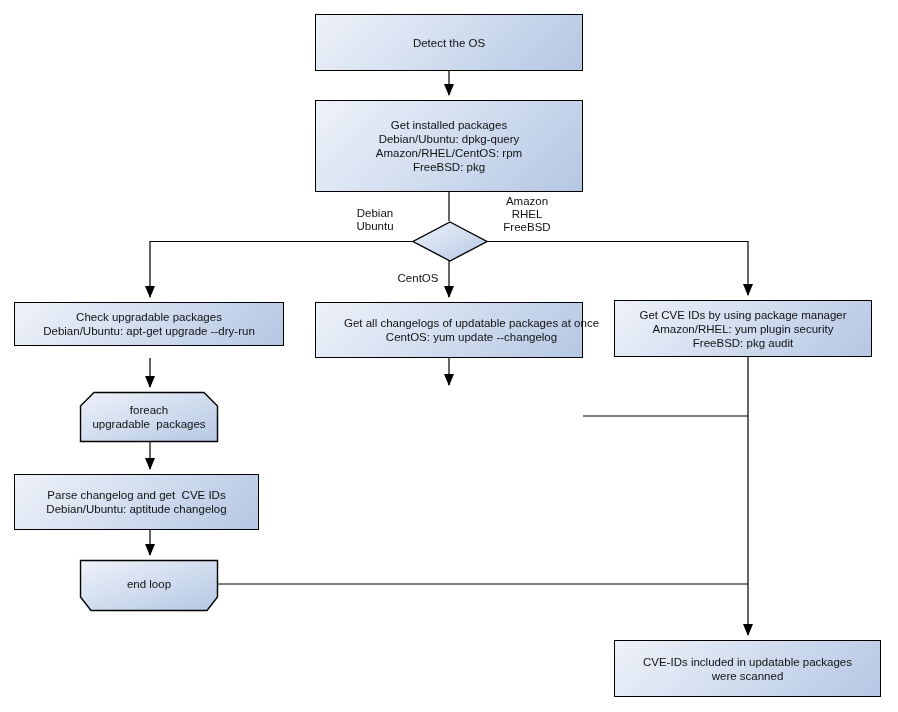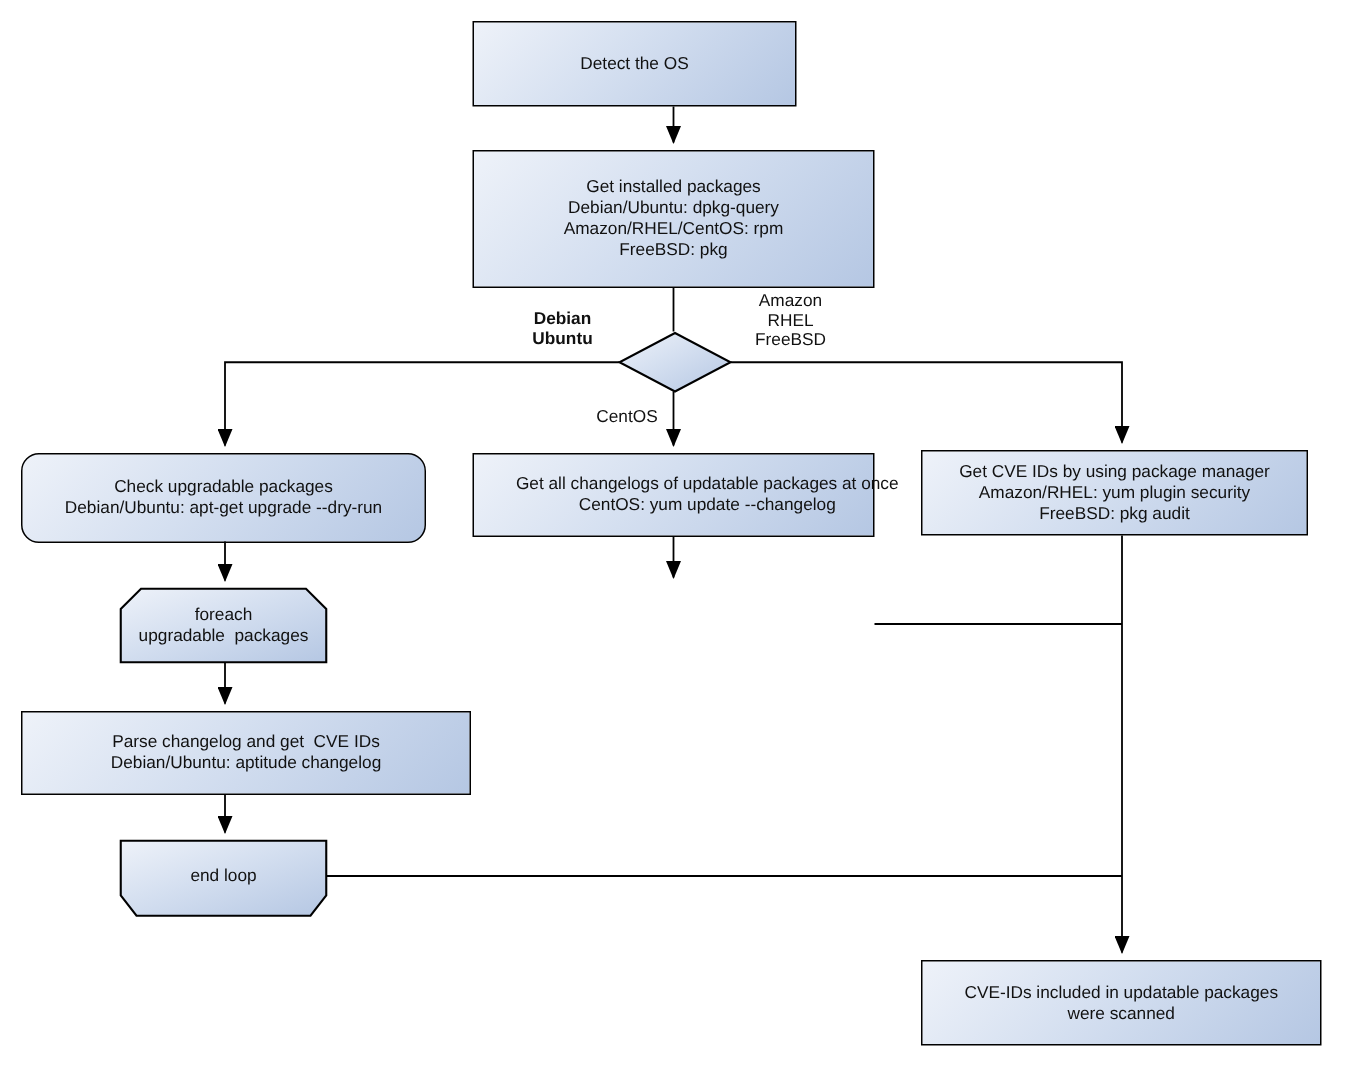--- a/index.html
+++ b/index.html
@@ -65,50 +65,50 @@
       <path d="M748,357 V635" marker-end="url(#arrow)"></path>
     </g>
 
     <polygon points="450,222 487,241.5 450,261 413,241.5" fill="url(#nodeGrad)" stroke="#000000" stroke-width="1.4"></polygon>
 
     <polygon points="94,392.5 204,392.5 217.5,406 217.5,441.5 80.5,441.5 80.5,406" fill="url(#nodeGrad)" stroke="#000000" stroke-width="1.4"></polygon>
 
     <polygon points="80.5,560.5 217.5,560.5 217.5,597 207,610.5 91,610.5 80.5,597" fill="url(#nodeGrad)" stroke="#000000" stroke-width="1.4"></polygon>
   </svg>
 
-  <div class="node rect-node" style="left:315px;top:14px;width:216px;height:57px;">Detect the OS</div>
+  <div class="node rect-node" style="left:315px;top:14px;width:268px;height:57px;">Detect the OS</div>
 
   <div class="node rect-node" style="left:315px;top:100px;width:268px;height:92px;">Get installed packages
 Debian/Ubuntu: dpkg-query
 Amazon/RHEL/CentOS: rpm
 FreeBSD: pkg</div>
 
-  <div class="node rect-node" style="left:14px;top:302px;width:270px;height:60px;border-radius:12px;">Check upgradable packages
+  <div class="node rect-node" style="left:14px;top:302px;width:270px;height:44px;">Check upgradable packages
 Debian/Ubuntu: apt-get upgrade --dry-run</div>
 
   <div class="node shape-node" style="left:80px;top:392px;width:138px;height:50px;">foreach
 upgradable  packages</div>
 
-  <div class="node rect-node" style="left:14px;top:474px;width:300px;height:56px;">Parse changelog and get  CVE IDs
+  <div class="node rect-node" style="left:14px;top:474px;width:245px;height:56px;">Parse changelog and get  CVE IDs
 Debian/Ubuntu: aptitude changelog</div>
 
   <div class="node shape-node" style="left:80px;top:560px;width:138px;height:48px;">end loop</div>
 
   <div class="node rect-node" style="left:315px;top:302px;width:268px;height:56px;padding-left:45px;">Get all changelogs of updatable packages at once
 CentOS: yum update --changelog</div>
 
 
   <div class="node rect-node" style="left:614px;top:300px;width:258px;height:57px;">Get CVE IDs by using package manager
 Amazon/RHEL: yum plugin security
 FreeBSD: pkg audit</div>
 
   <div class="node rect-node" style="left:614px;top:640px;width:267px;height:57px;">CVE-IDs included in updatable packages
 were scanned</div>
 
-  <div class="edge-label" style="left:338px;top:207px;width:74px;font-weight:bold;">Debian
+  <div class="edge-label" style="left:338px;top:207px;width:74px;">Debian
 Ubuntu</div>
 
   <div class="edge-label" style="left:490px;top:195px;width:74px;">Amazon
 RHEL
 FreeBSD</div>
 
   <div class="edge-label" style="left:381px;top:272px;width:74px;">CentOS</div>
 
 </div>
 

